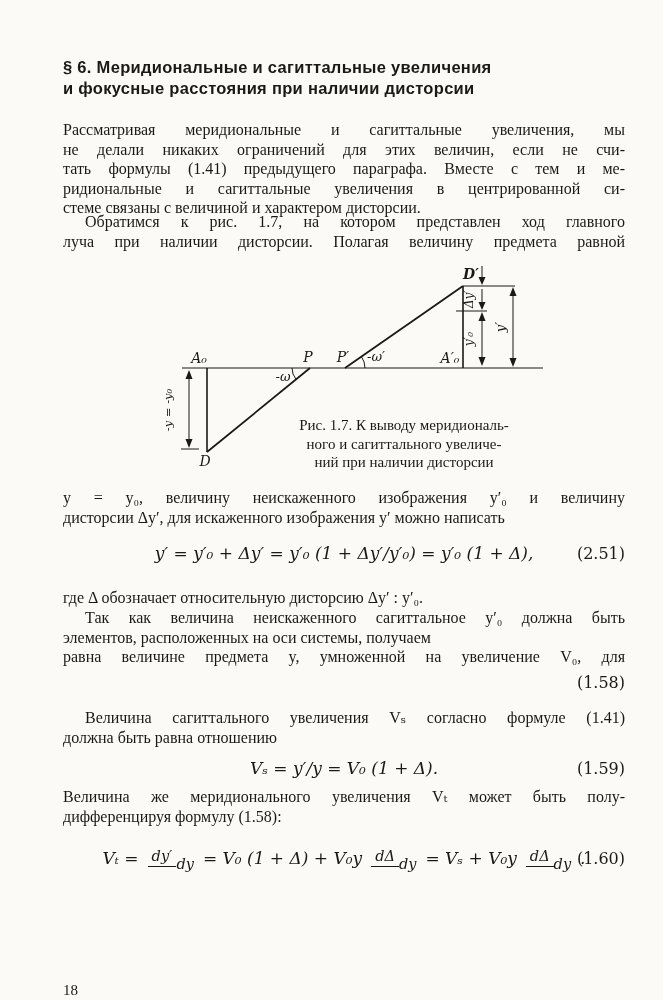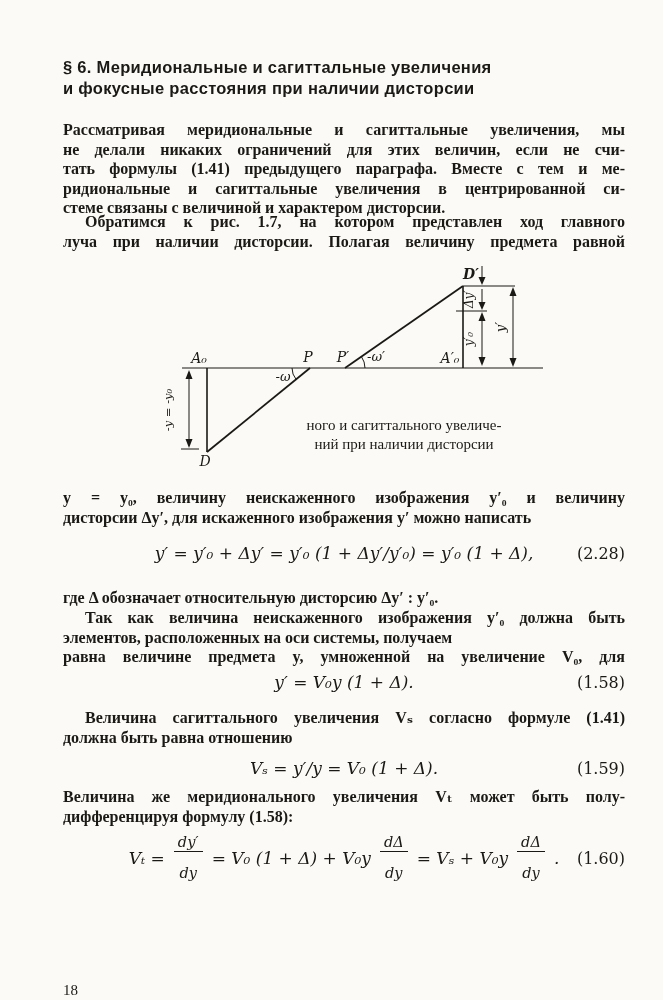--- a/index.html
+++ b/index.html
@@ -7,37 +7,37 @@
     position:relative; width:663px; height:1000px;
     background:#fbfaf6; color:#1b1916; overflow:hidden;
     font-family:"Liberation Serif","DejaVu Serif","DejaVu Sans",serif;
     margin:0 auto;
   }
   .heading {
     position:absolute; left:63px; top:57px; width:545px;
     font-family:"Liberation Sans","DejaVu Sans",sans-serif;
     font-weight:bold; font-size:16.5px; line-height:20.5px; letter-spacing:0.3px;
   }
-  .para { position:absolute; left:63px; width:562px; font-size:16px; line-height:19.5px;font-weight:bold; }
+  .para { position:absolute; left:63px; width:562px; font-size:16px; line-height:19.5px; }
   .ln { text-align:justify; text-align-last:justify; height:19.5px; overflow:hidden; white-space:nowrap0; }
   .ln-end { text-align:right; text-align-last:left; }
   .ind { text-indent:22px; }
   .eq-row {
     position:absolute; left:63px; width:562px;
     display:flex; align-items:center; justify-content:center;
     font-style:italic; font-size:17px;
     font-family:"DejaVu Serif","Liberation Serif","DejaVu Sans",serif;
   }
   .eq-num {
     position:absolute; right:0; top:50%; transform:translateY(-50%);
     font-style:normal; font-size:16px;
   }
   .eq-seg { margin:0 4px; white-space:nowrap; }
   .frac {
-    display:inline-flex; flex-direction:column; align-items:center;
+    display:inline-flex; flex-direction:row; align-items:center;
     line-height:1.05; font-size:14.5px; margin:0 5px;
   }
   .fr-num { border-bottom:1.2px solid #1b1916; padding:0 4px 1px; }
   .fr-den { padding-top:14px; }
   .figure-svg { position:absolute; left:150px; top:253px; }
   .fig-caption {
     position:absolute; left:287px; top:416px; width:234px;
     text-align:center; font-size:15px; line-height:18.5px;
   }
   .page-number { position:absolute; left:63px; top:962px; font-size:15px;margin-top:20px; }
@@ -115,46 +115,46 @@
     <text x="283" y="381" font-size="13" text-anchor="middle">-ω</text>
     <text x="376" y="361" font-size="13" text-anchor="middle">-ω′</text>
 
     <text x="473" y="299" font-size="12" text-anchor="middle" transform="rotate(-90 473 299)">Δy′</text>
     <text x="473" y="339" font-size="12" text-anchor="middle" transform="rotate(-90 473 339)">y′₀</text>
     <text x="505" y="327" font-size="13" text-anchor="middle" transform="rotate(-90 505 327)">y′</text>
     <text x="172" y="410" font-size="11.5" text-anchor="middle" transform="rotate(-90 172 410)">-y = -y₀</text>
   </svg>
 
   <div class="fig-caption">
+    <div>Рис. 1.7. К выводу меридиональ-</div>
     <div>ного и сагиттального увеличе-</div>
     <div>ний при наличии дисторсии</div>
   </div>
 
   <div class="para" style="top:488px">
     <div class="ln">y = y₀, величину неискаженного изображения y′₀ и величину</div>
     <div class="ln ln-end">дисторсии Δy′, для искаженного изображения y′ можно написать</div>
   </div>
 
   <div class="eq-row" style="top:539px;height:28px">
     <span class="eq-seg">y′ = y′₀ + Δy′ = y′₀ (1 + Δy′/y′₀) = y′₀ (1 + Δ),</span>
-    <span class="eq-num">(2.28)</span>
+    <span class="eq-num">(2.51)</span>
   </div>
 
   <div class="para" style="top:588px">
     <div class="ln ln-end">где Δ обозначает относительную дисторсию Δy′ : y′₀.</div>
   </div>
 
   <div class="para" style="top:608px">
-    <div class="ln ind">Так как величина неискаженного изображения y′₀ должна быть</div>
+    <div class="ln ind">Так как величина неискаженного сагиттальное y′₀ должна быть</div>
     <div class="ln ln-end">элементов, расположенных на оси системы, получаем</div>
     <div class="ln">равна величине предмета y, умноженной на увеличение V₀, для</div>
   </div>
 
   <div class="eq-row" style="top:668px;height:28px">
-    <span class="eq-seg">y′ = V₀y (1 + Δ).</span>
     <span class="eq-num">(1.58)</span>
   </div>
 
   <div class="para" style="top:708px">
     <div class="ln ind">Величина сагиттального увеличения Vₛ согласно формуле (1.41)</div>
     <div class="ln ln-end">должна быть равна отношению</div>
   </div>
 
   <div class="eq-row" style="top:754px;height:28px">
     <span class="eq-seg">Vₛ = y′/y = V₀ (1 + Δ).</span>

